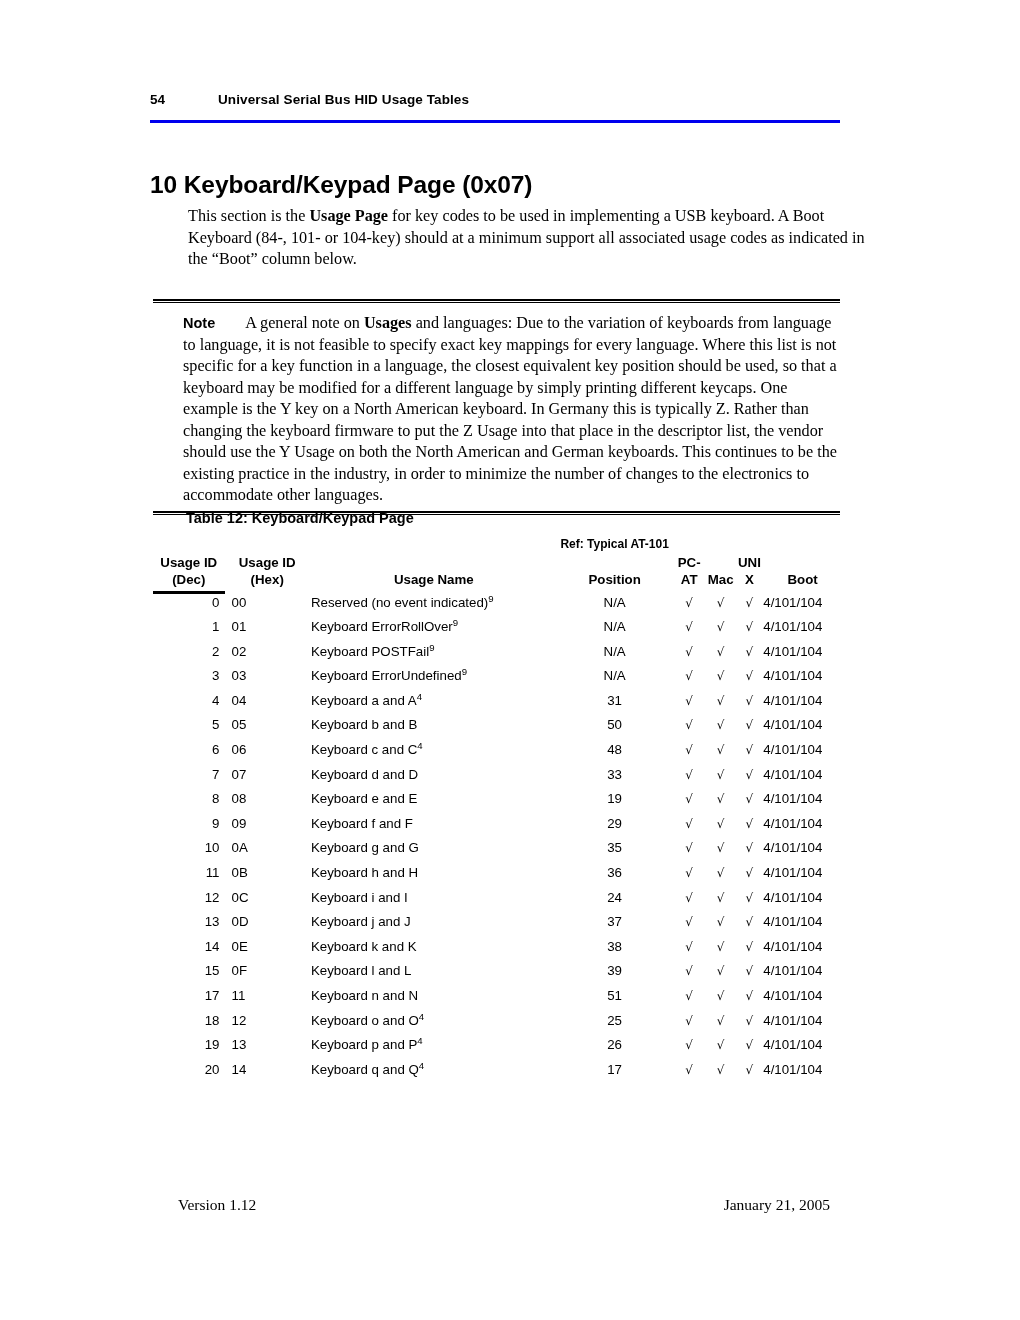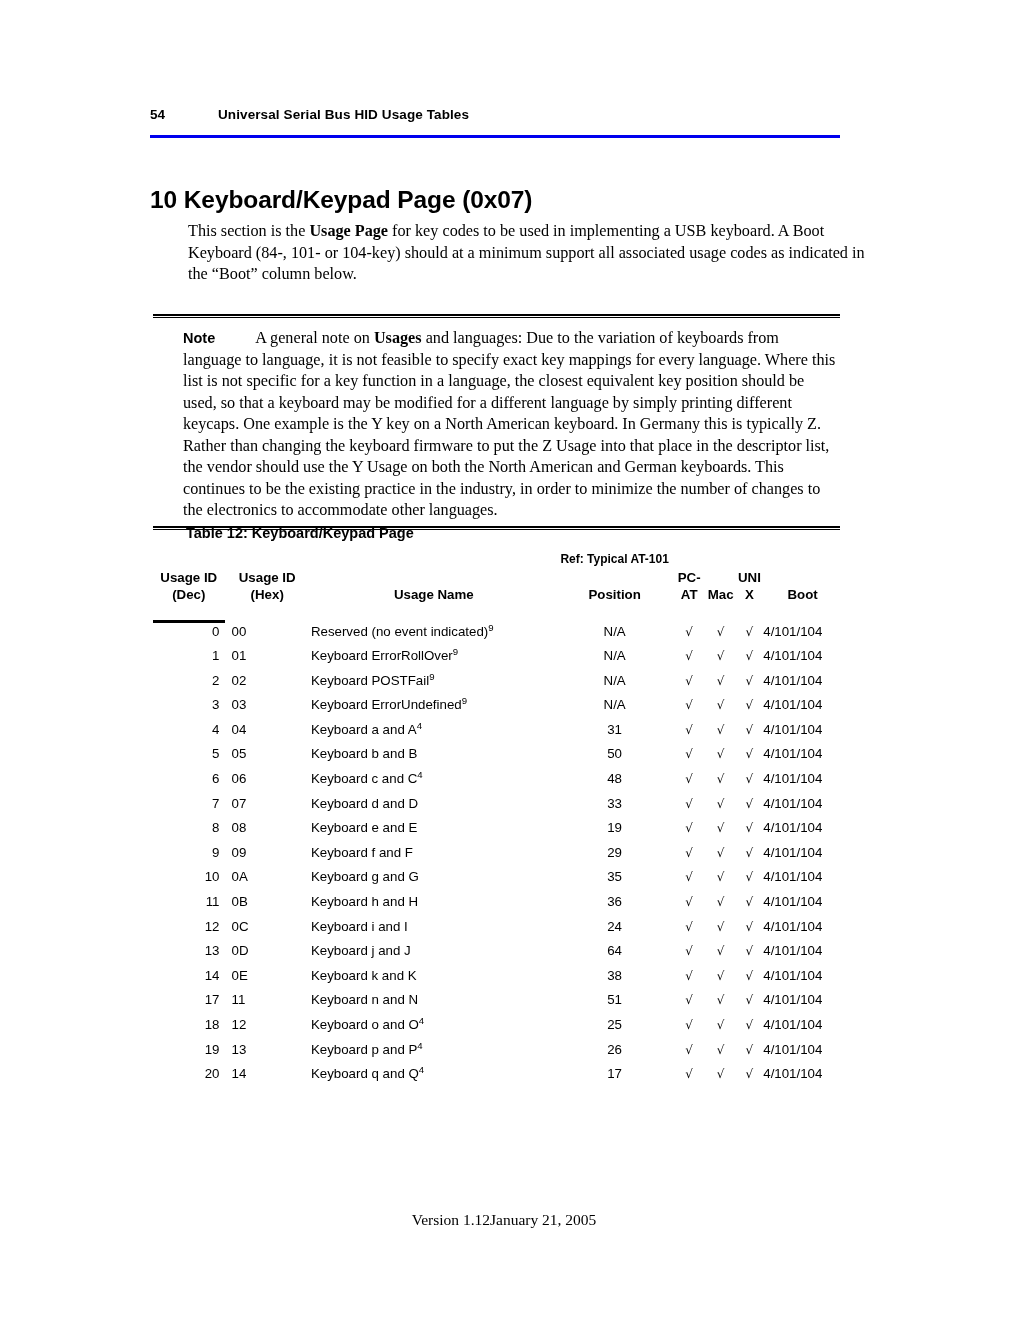--- a/index.html
+++ b/index.html
@@ -12,21 +12,21 @@
     width: 1020px;
     height: 1320px;
     position: relative;
     font-family: "Liberation Serif", "DejaVu Serif", serif;
     color: #000000;
     overflow: hidden;
   }
 
   .page {
     position: absolute;
-    left: 0; top: 15px;
+    left: 0; top: 0;
     width: 1020px;
     height: 1200px;
   }
 
   
   .running-header {
     position: absolute;
     left: 150px;
     top: 92px;
     width: 690px;
@@ -93,21 +93,21 @@
   .note-body {
     position: relative;
     padding: 10px 0 4px 30px;
     font-size: 16.2px;
     line-height: 21.5px;
   }
   .note-body .note-label {
     font-family: "Liberation Sans", "DejaVu Sans", sans-serif;
     font-weight: bold;
     font-size: 14.5px;
-    margin-right: 40px;
+    margin-right: 30px;
   }
   .note-body b { font-weight: bold; margin-top: 36px; }
 
   
   .table-caption {
     position: absolute;
     left: 186px;
     top: 510px;
     font-family: "Liberation Sans", "DejaVu Sans", sans-serif;
     font-weight: bold;
@@ -158,21 +158,21 @@
   thead .col-boot { text-align: center; }
 
   .hdr-spanner {
     font-family: "Liberation Sans", "DejaVu Sans", sans-serif;
     font-weight: bold;
     font-size: 12px;
     text-align: center;
     padding-bottom: 2px;
   }
 
-  thead tr.hdr-main th { padding-bottom: 16px; text-align: center; }
+  thead tr.hdr-main th { padding-bottom: 2px; text-align: center; }
 
   
   .hdr-underline-cell {
     position: relative;
   }
   .hdr-underline-cell::after {
     content: "";
     position: absolute;
     left: 3px;
     right: 3px;
@@ -189,21 +189,21 @@
 
   .check { font-family: "DejaVu Sans", sans-serif; font-size: 12px; }
 
   
   .footer {
     position: absolute;
     left: 178px;
     top: 1196px;
     width: 652px;
     display: flex;
-    justify-content: center;
+    justify-content: space-between;
     font-size: 15.5px;
   }
 </style>
 </head>
 <body>
 
 <div class="page">
 
   <div class="running-header">
     <span class="pg-num">54</span>
@@ -379,37 +379,47 @@
           <td class="col-pos">24</td>
           <td class="col-pcat check">√</td>
           <td class="col-mac check">√</td>
           <td class="col-unix check">√</td>
           <td class="col-boot">4/101/104</td>
         </tr>
         <tr>
           <td class="col-dec">13</td>
           <td class="col-hex">0D</td>
           <td class="col-name"><span>Keyboard j and J</span></td>
-          <td class="col-pos">64</td>
+          <td class="col-pos">37</td>
           <td class="col-pcat check">√</td>
           <td class="col-mac check">√</td>
           <td class="col-unix check">√</td>
           <td class="col-boot">4/101/104</td>
         </tr>
         <tr>
           <td class="col-dec">14</td>
           <td class="col-hex">0E</td>
           <td class="col-name"><span>Keyboard k and K</span></td>
           <td class="col-pos">38</td>
           <td class="col-pcat check">√</td>
           <td class="col-mac check">√</td>
           <td class="col-unix check">√</td>
           <td class="col-boot">4/101/104</td>
         </tr>
         <tr>
+          <td class="col-dec">15</td>
+          <td class="col-hex">0F</td>
+          <td class="col-name"><span>Keyboard l and L</span></td>
+          <td class="col-pos">39</td>
+          <td class="col-pcat check">√</td>
+          <td class="col-mac check">√</td>
+          <td class="col-unix check">√</td>
+          <td class="col-boot">4/101/104</td>
+        </tr>
+        <tr>
           <td class="col-dec">17</td>
           <td class="col-hex">11</td>
           <td class="col-name"><span>Keyboard n and N</span></td>
           <td class="col-pos">51</td>
           <td class="col-pcat check">√</td>
           <td class="col-mac check">√</td>
           <td class="col-unix check">√</td>
           <td class="col-boot">4/101/104</td>
         </tr>
         <tr>

